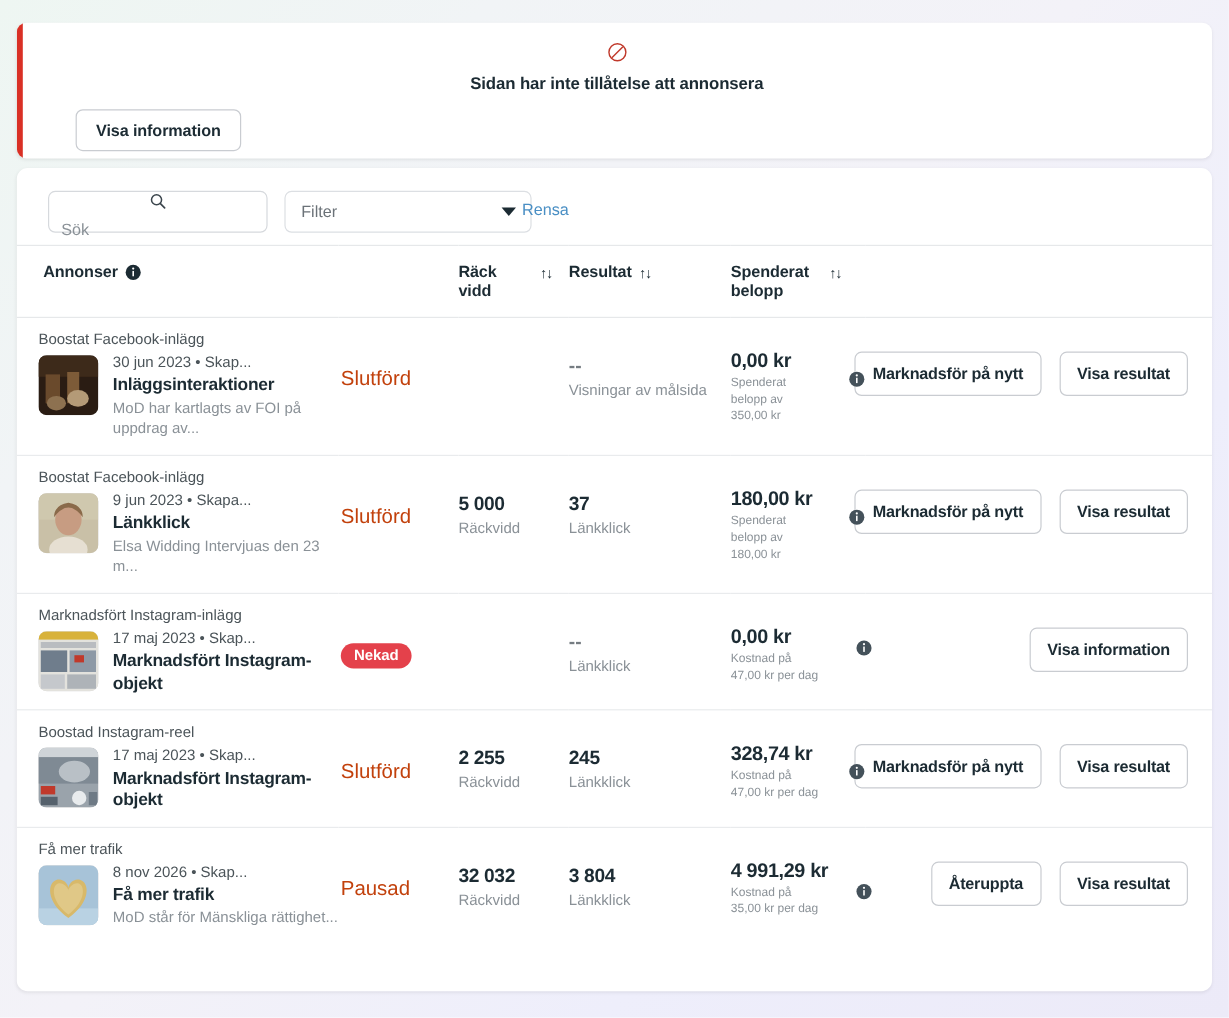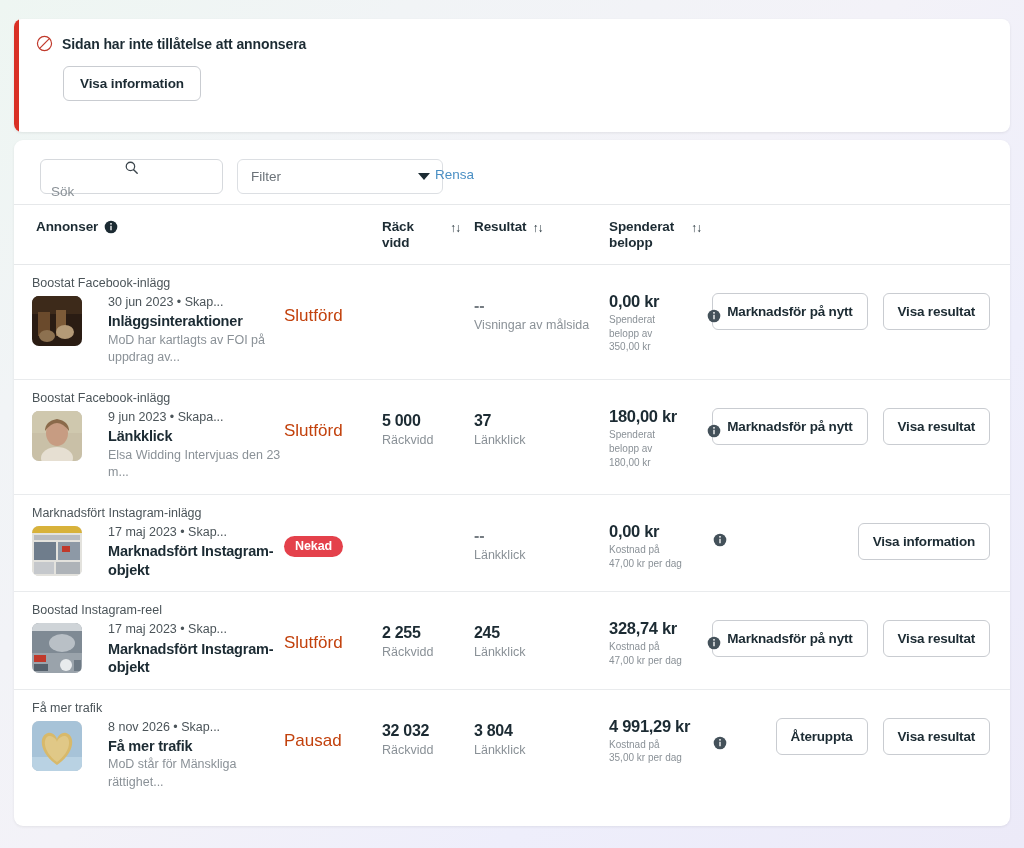--- a/index.html
+++ b/index.html
@@ -35,20 +35,21 @@
     width: 5px;
     background: #d93025;
   }
   .alert-inner {
     padding: 16px 18px 0 22px;
   }
   .alert-head {
     display: flex;
     align-items: center;
     gap: 9px;
+    flex-direction: column;
   }
   .deny-icon {
     width: 17px; height: 17px;
     flex: 0 0 17px;
     display: block;
   }
   .alert-title {
     font-size: 14px;
     font-weight: bold;
     color: #1c2b33;
@@ -213,21 +214,21 @@
 
   .cell-name { padding: 11px 0 12px 18px; }
   .obj-type {
     font-size: 12.5px;
     color: #4b5459;
     margin-bottom: 3px;
     white-space: nowrap;
     overflow: hidden;
     text-overflow: ellipsis;
   }
-  .name-row { display: flex; gap: 26px; }
+  .name-row { display: flex; gap: 12px; }
   .thumb {
     width: 50px; height: 50px;
     flex: 0 0 50px;
     border-radius: 7px;
     margin-top: 3px;
     overflow: hidden;
     background: #d8d8d8;
   }
   .thumb svg { display: block; width: 50px; height: 50px; }
   .name-meta {

